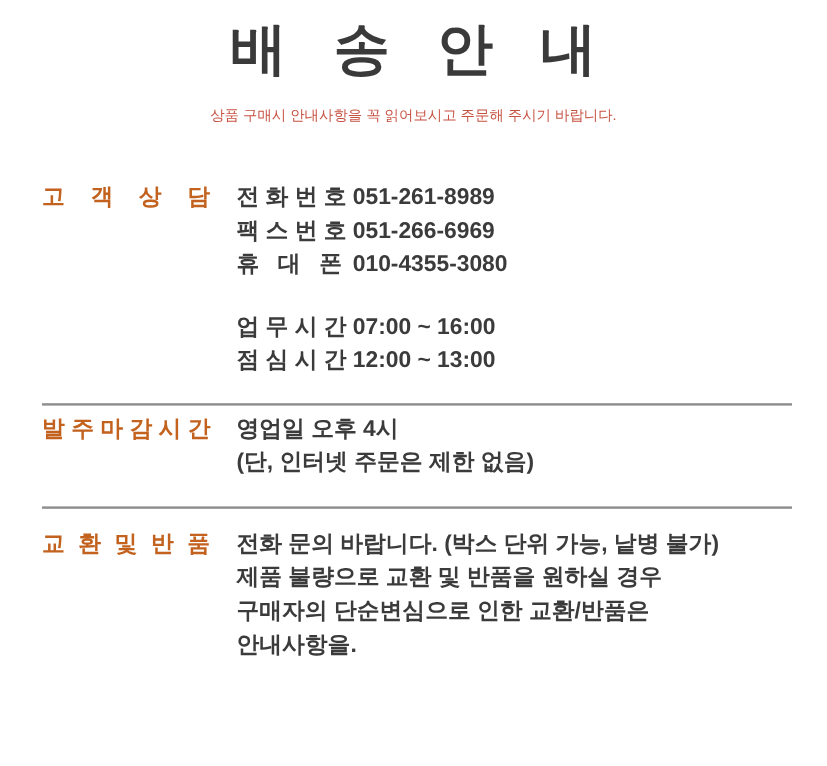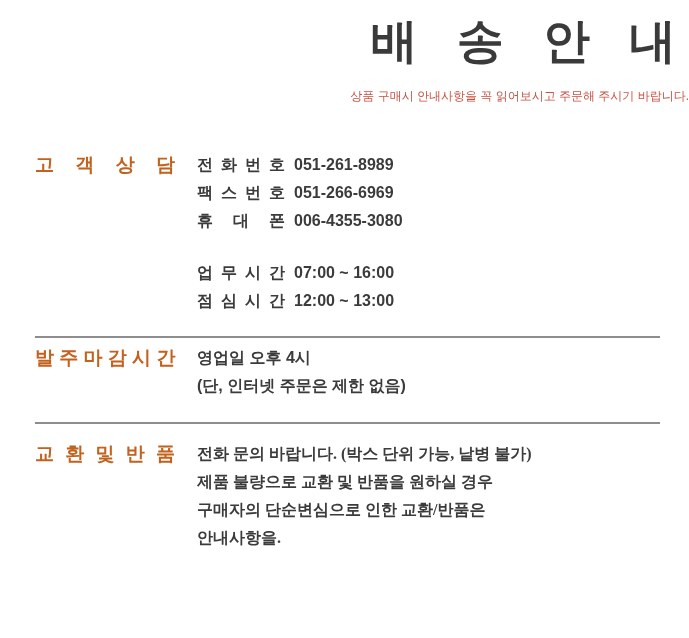--- a/index.html
+++ b/index.html
@@ -6,21 +6,21 @@
   html, body { background:#ffffff; }
   .page {
     position:relative;
     width:689px;
     height:638px;
     background:#ffffff;
     overflow:hidden;
     font-family:"Liberation Sans", sans-serif;
     color:#3b3b3b;
   }
-  .header { text-align:right; padding-top:10px; }
+  .header { text-align:center; padding-top:10px; }
   .title {
     display:inline-block;
     font-size:47px;
     font-weight:700;
     letter-spacing:13px;
     padding-left:13px; 
     color:#3a3a3a;
     white-space:nowrap;
   }
   .subtitle {
@@ -42,21 +42,21 @@
     font-size:19px;
     font-weight:700;
     line-height:28px;
     color:#c2621e;
     text-align:justify;
     -moz-text-align-last:justify;
     text-align-last:justify;
     white-space:nowrap;
   }
   .section-body {
-    font-size:16px;
+    font-size:19px;
     font-weight:700;
     line-height:28px;
     color:#3b3b3b;
   }
   .row { white-space:nowrap; }
   .row .field {
     display:inline-block;
     width:88px;
     margin-right:9px;
     text-align:justify;
@@ -68,21 +68,21 @@
   .divider {
     height:2px;
     background:#8d8d8d;
     margin-left:35px;
     margin-right:29px;
   }
   .mt-section1 { margin-top:46px; }
   .mt-div1 { margin-top:21px; }
   .mt-section2 { margin-top:6px; }
   .mt-div2 { margin-top:22px; }
-  .mt-section3 { margin-top:16px;font-family:Liberation Serif, serif; }
+  .mt-section3 { margin-top:16px; }
 </style>
 </head>
 <body>
 
 <div class="page">
 
   <div class="header">
     <div class="title">배 송 안 내</div>
     <div class="subtitle">상품 구매시 안내사항을 꼭 읽어보시고 주문해 주시기 바랍니다.</div>
   </div>
@@ -90,21 +90,21 @@
   <div class="section mt-section1">
     <div class="section-label">고 객 상 담</div>
     <div class="section-body">
       <div class="row">
         <span class="field">전 화 번 호</span><span class="value">051-261-8989</span>
       </div>
       <div class="row">
         <span class="field">팩 스 번 호</span><span class="value">051-266-6969</span>
       </div>
       <div class="row">
-        <span class="field">휴 대 폰</span><span class="value">006-4355-3080</span>
+        <span class="field">휴 대 폰</span><span class="value">010-4355-3080</span>
       </div>
       <div class="spacer"></div>
       <div class="row">
         <span class="field">업 무 시 간</span><span class="value">07:00 ~ 16:00</span>
       </div>
       <div class="row">
         <span class="field">점 심 시 간</span><span class="value">12:00 ~ 13:00</span>
       </div>
     </div>
   </div>

